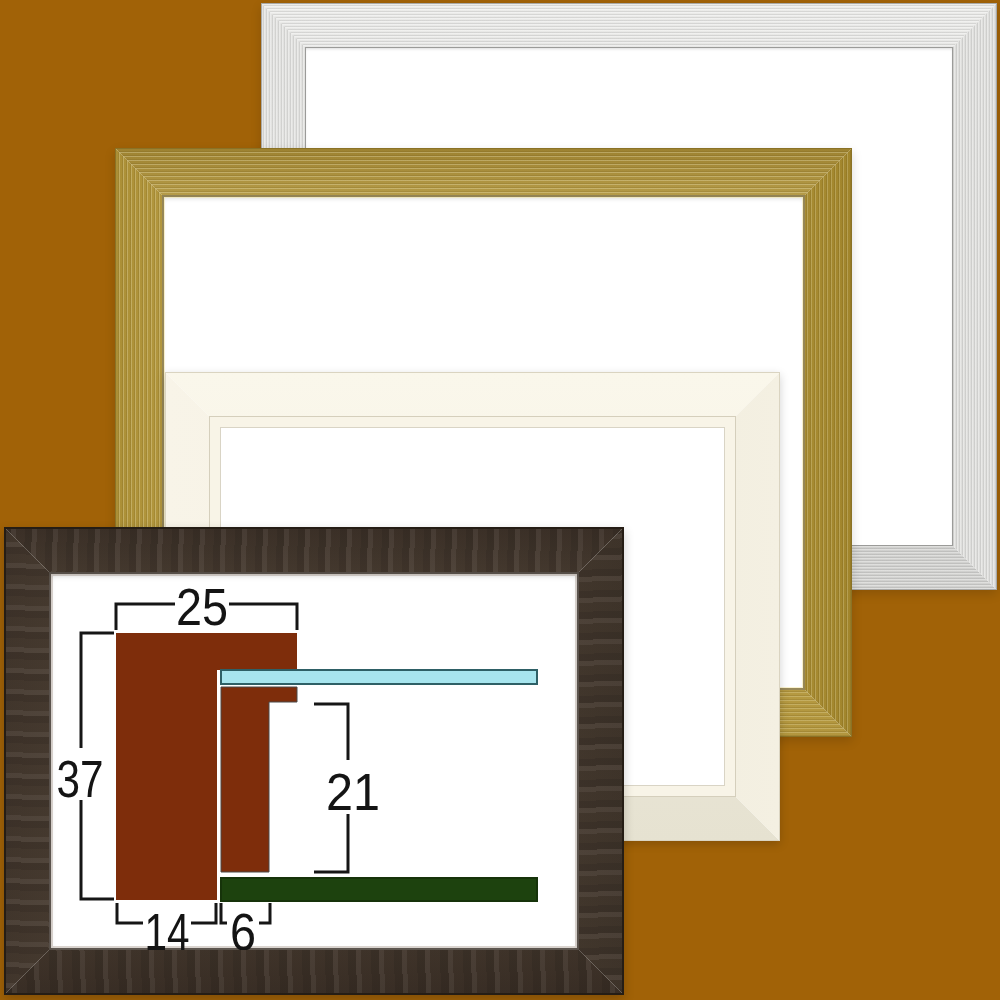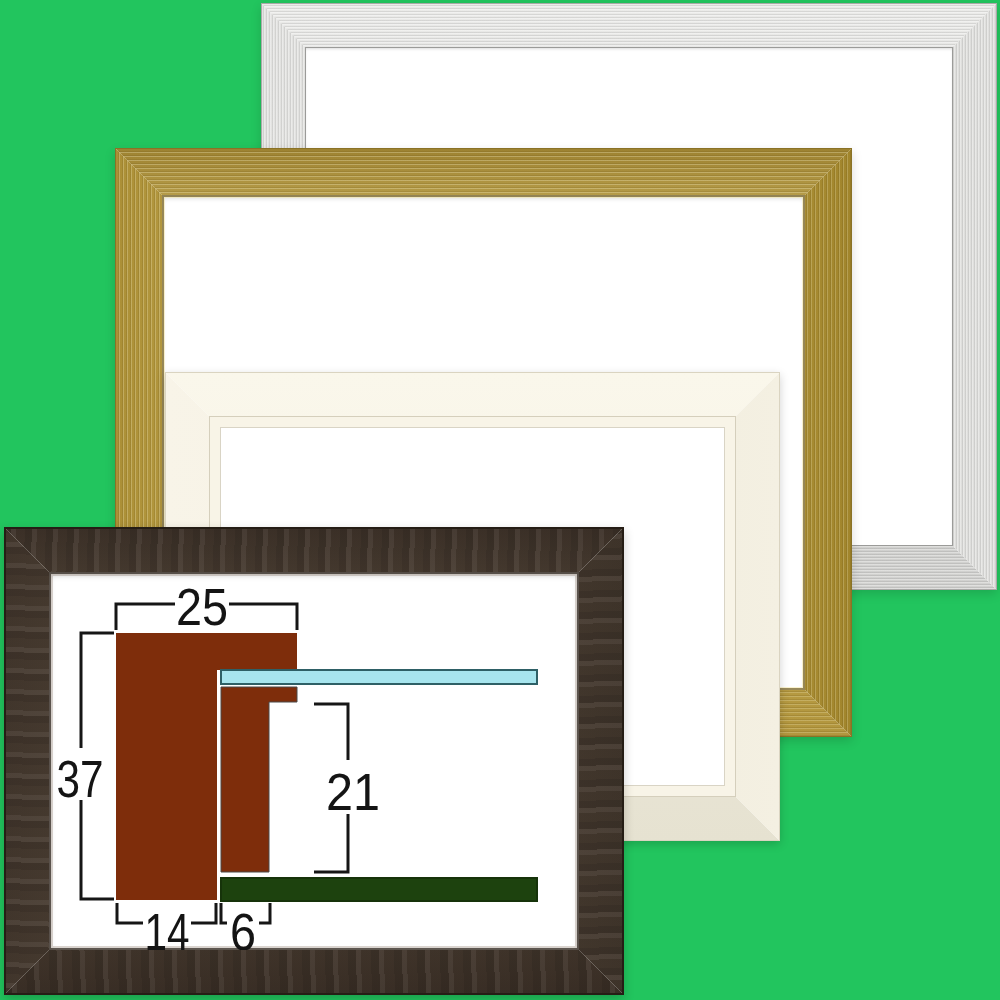--- a/index.html
+++ b/index.html
@@ -1,17 +1,17 @@
 <!DOCTYPE html>
 <html><head>
 <meta charset="utf-8">
 <style>
   html,body{margin:0;padding:0;background:#fff;}
   .stage{
-    position:relative;width:1000px;height:1000px;background:#22c55e;overflow:hidden;
+    position:relative;width:1000px;height:1000px;background:#a16207;overflow:hidden;
     font-family:"Liberation Sans",sans-serif;
   }
   
   .frame{position:absolute;background:#fff;}
   .frame .bar{position:absolute;inset:0;}
   .frame .bar.top   {clip-path:polygon(0 0,100% 0,calc(100% - var(--t)) var(--t),var(--t) var(--t));}
   .frame .bar.bottom{clip-path:polygon(var(--t) calc(100% - var(--t)),calc(100% - var(--t)) calc(100% - var(--t)),100% 100%,0 100%);}
   .frame .bar.left  {clip-path:polygon(0 0,var(--t) var(--t),var(--t) calc(100% - var(--t)),0 100%);}
   .frame .bar.right {clip-path:polygon(100% 0,100% 100%,calc(100% - var(--t)) calc(100% - var(--t)),calc(100% - var(--t)) var(--t));}
   .frame .edge{position:absolute;inset:0;pointer-events:none;}

